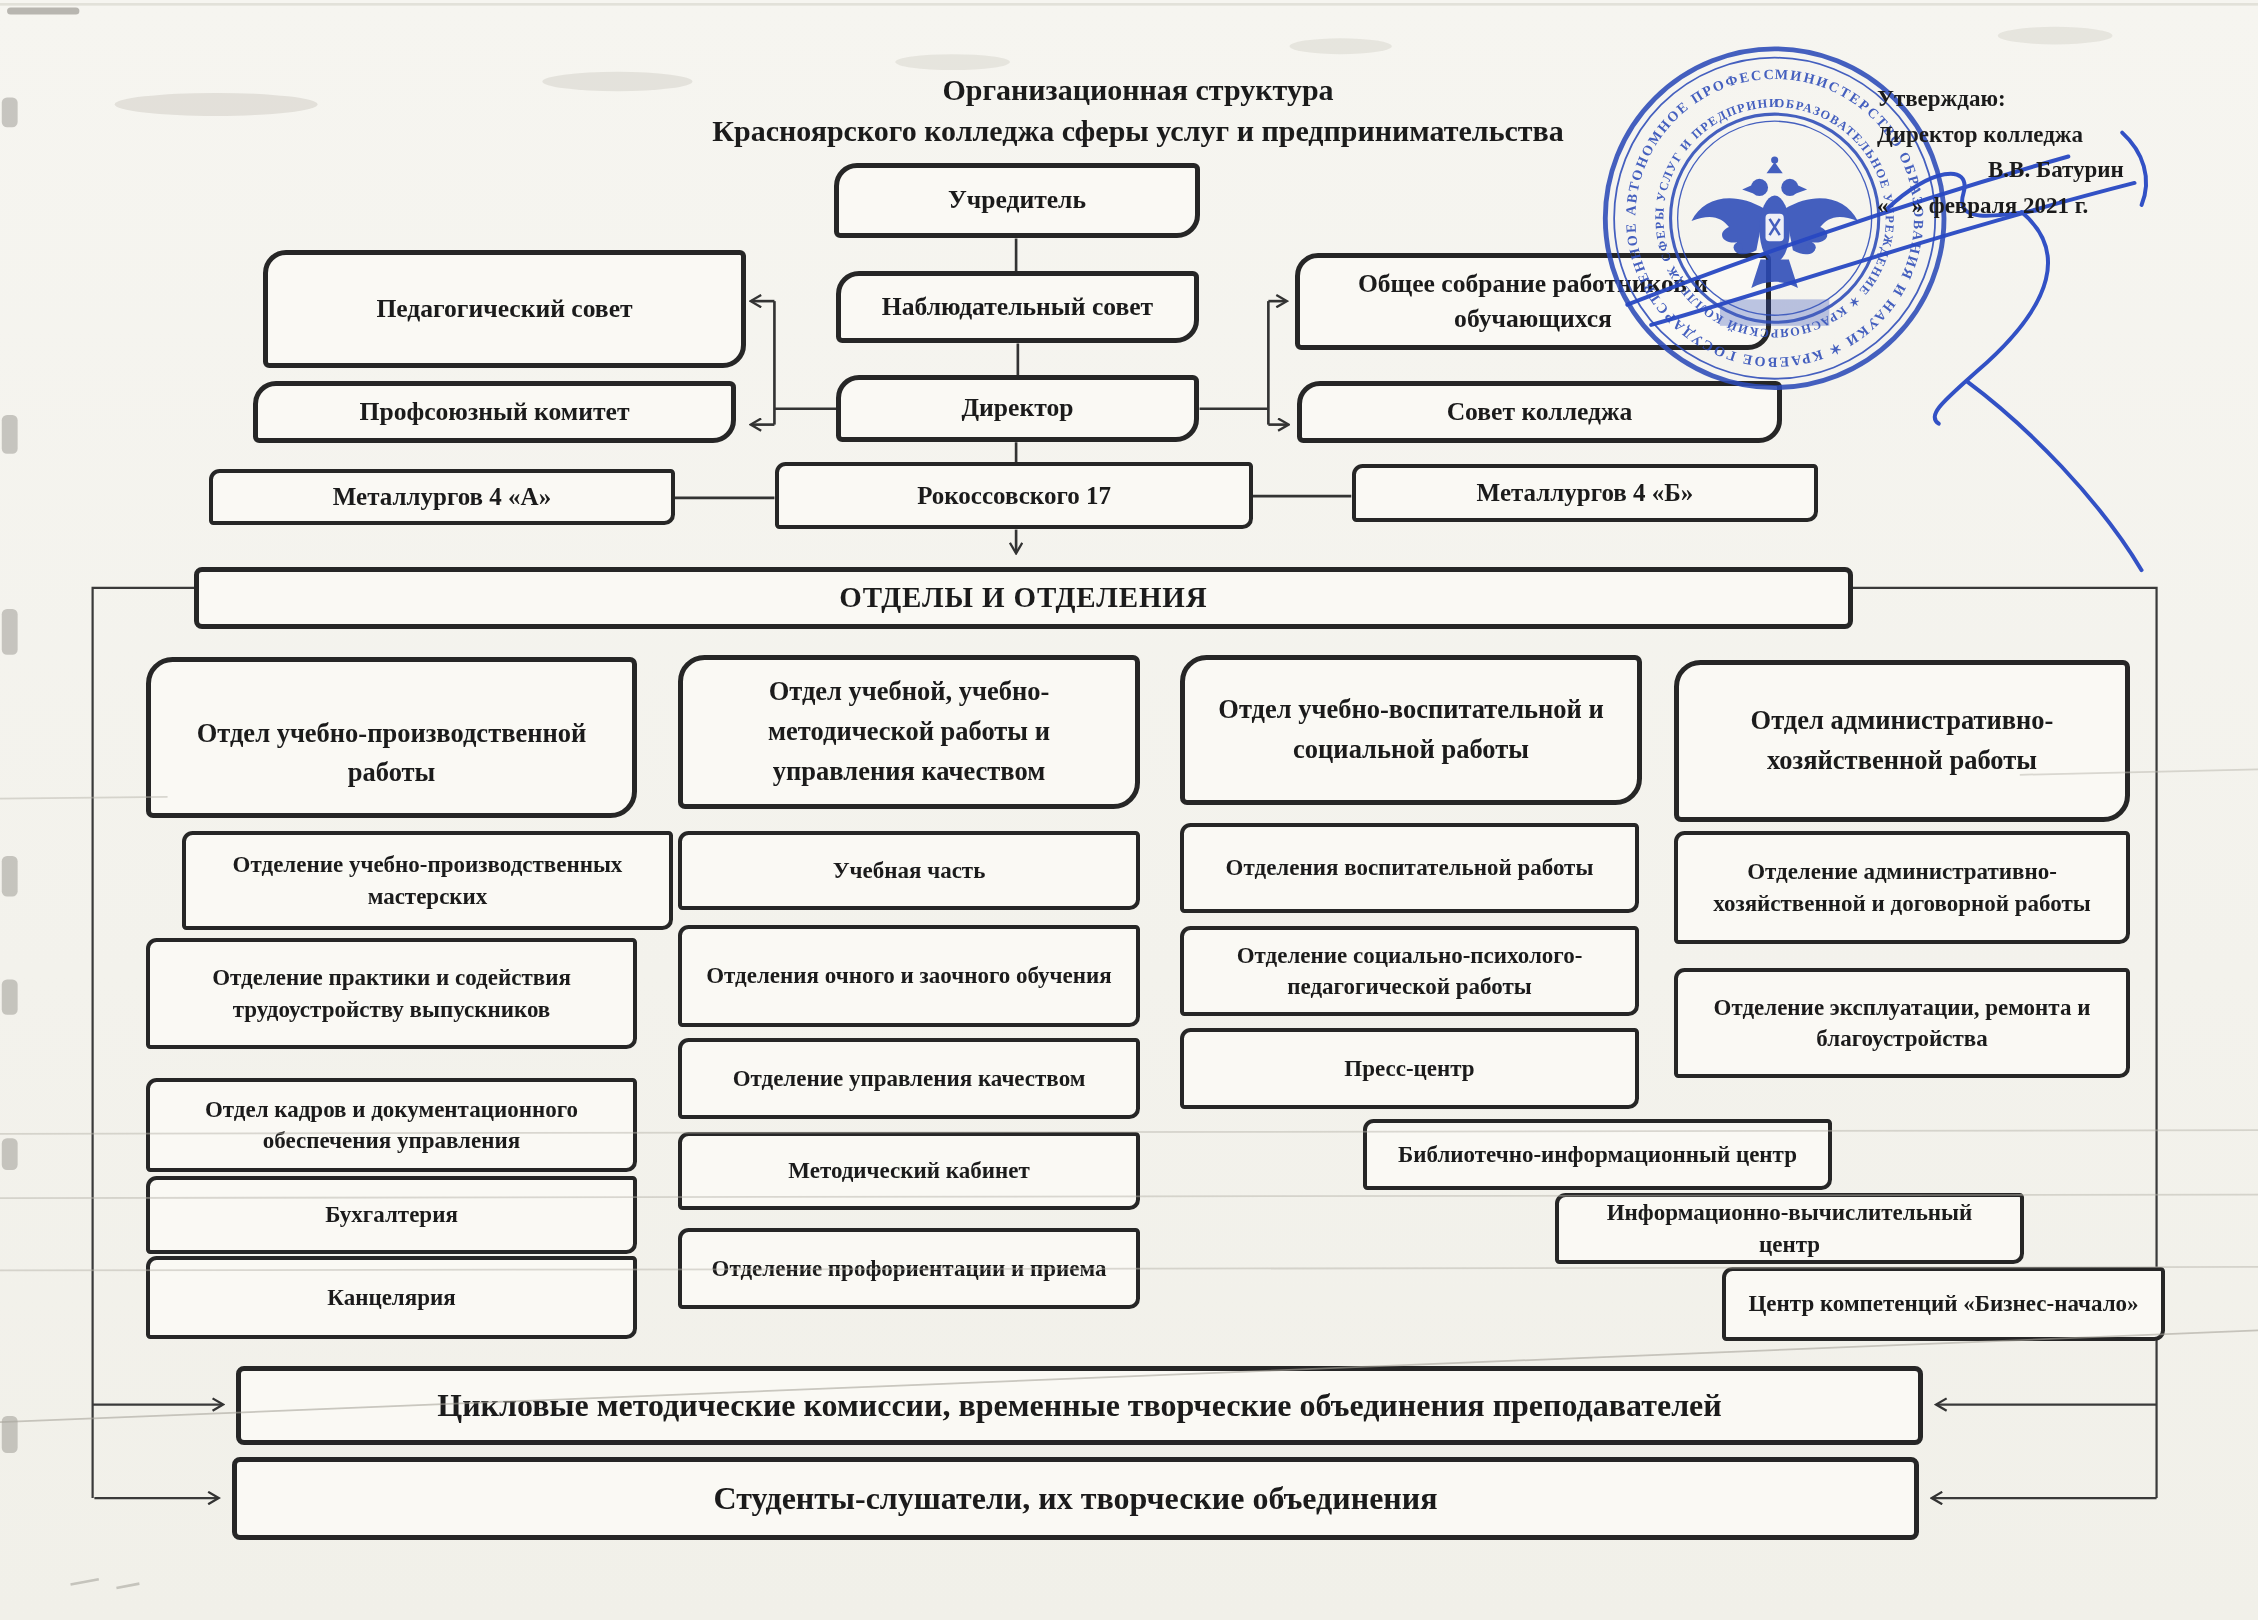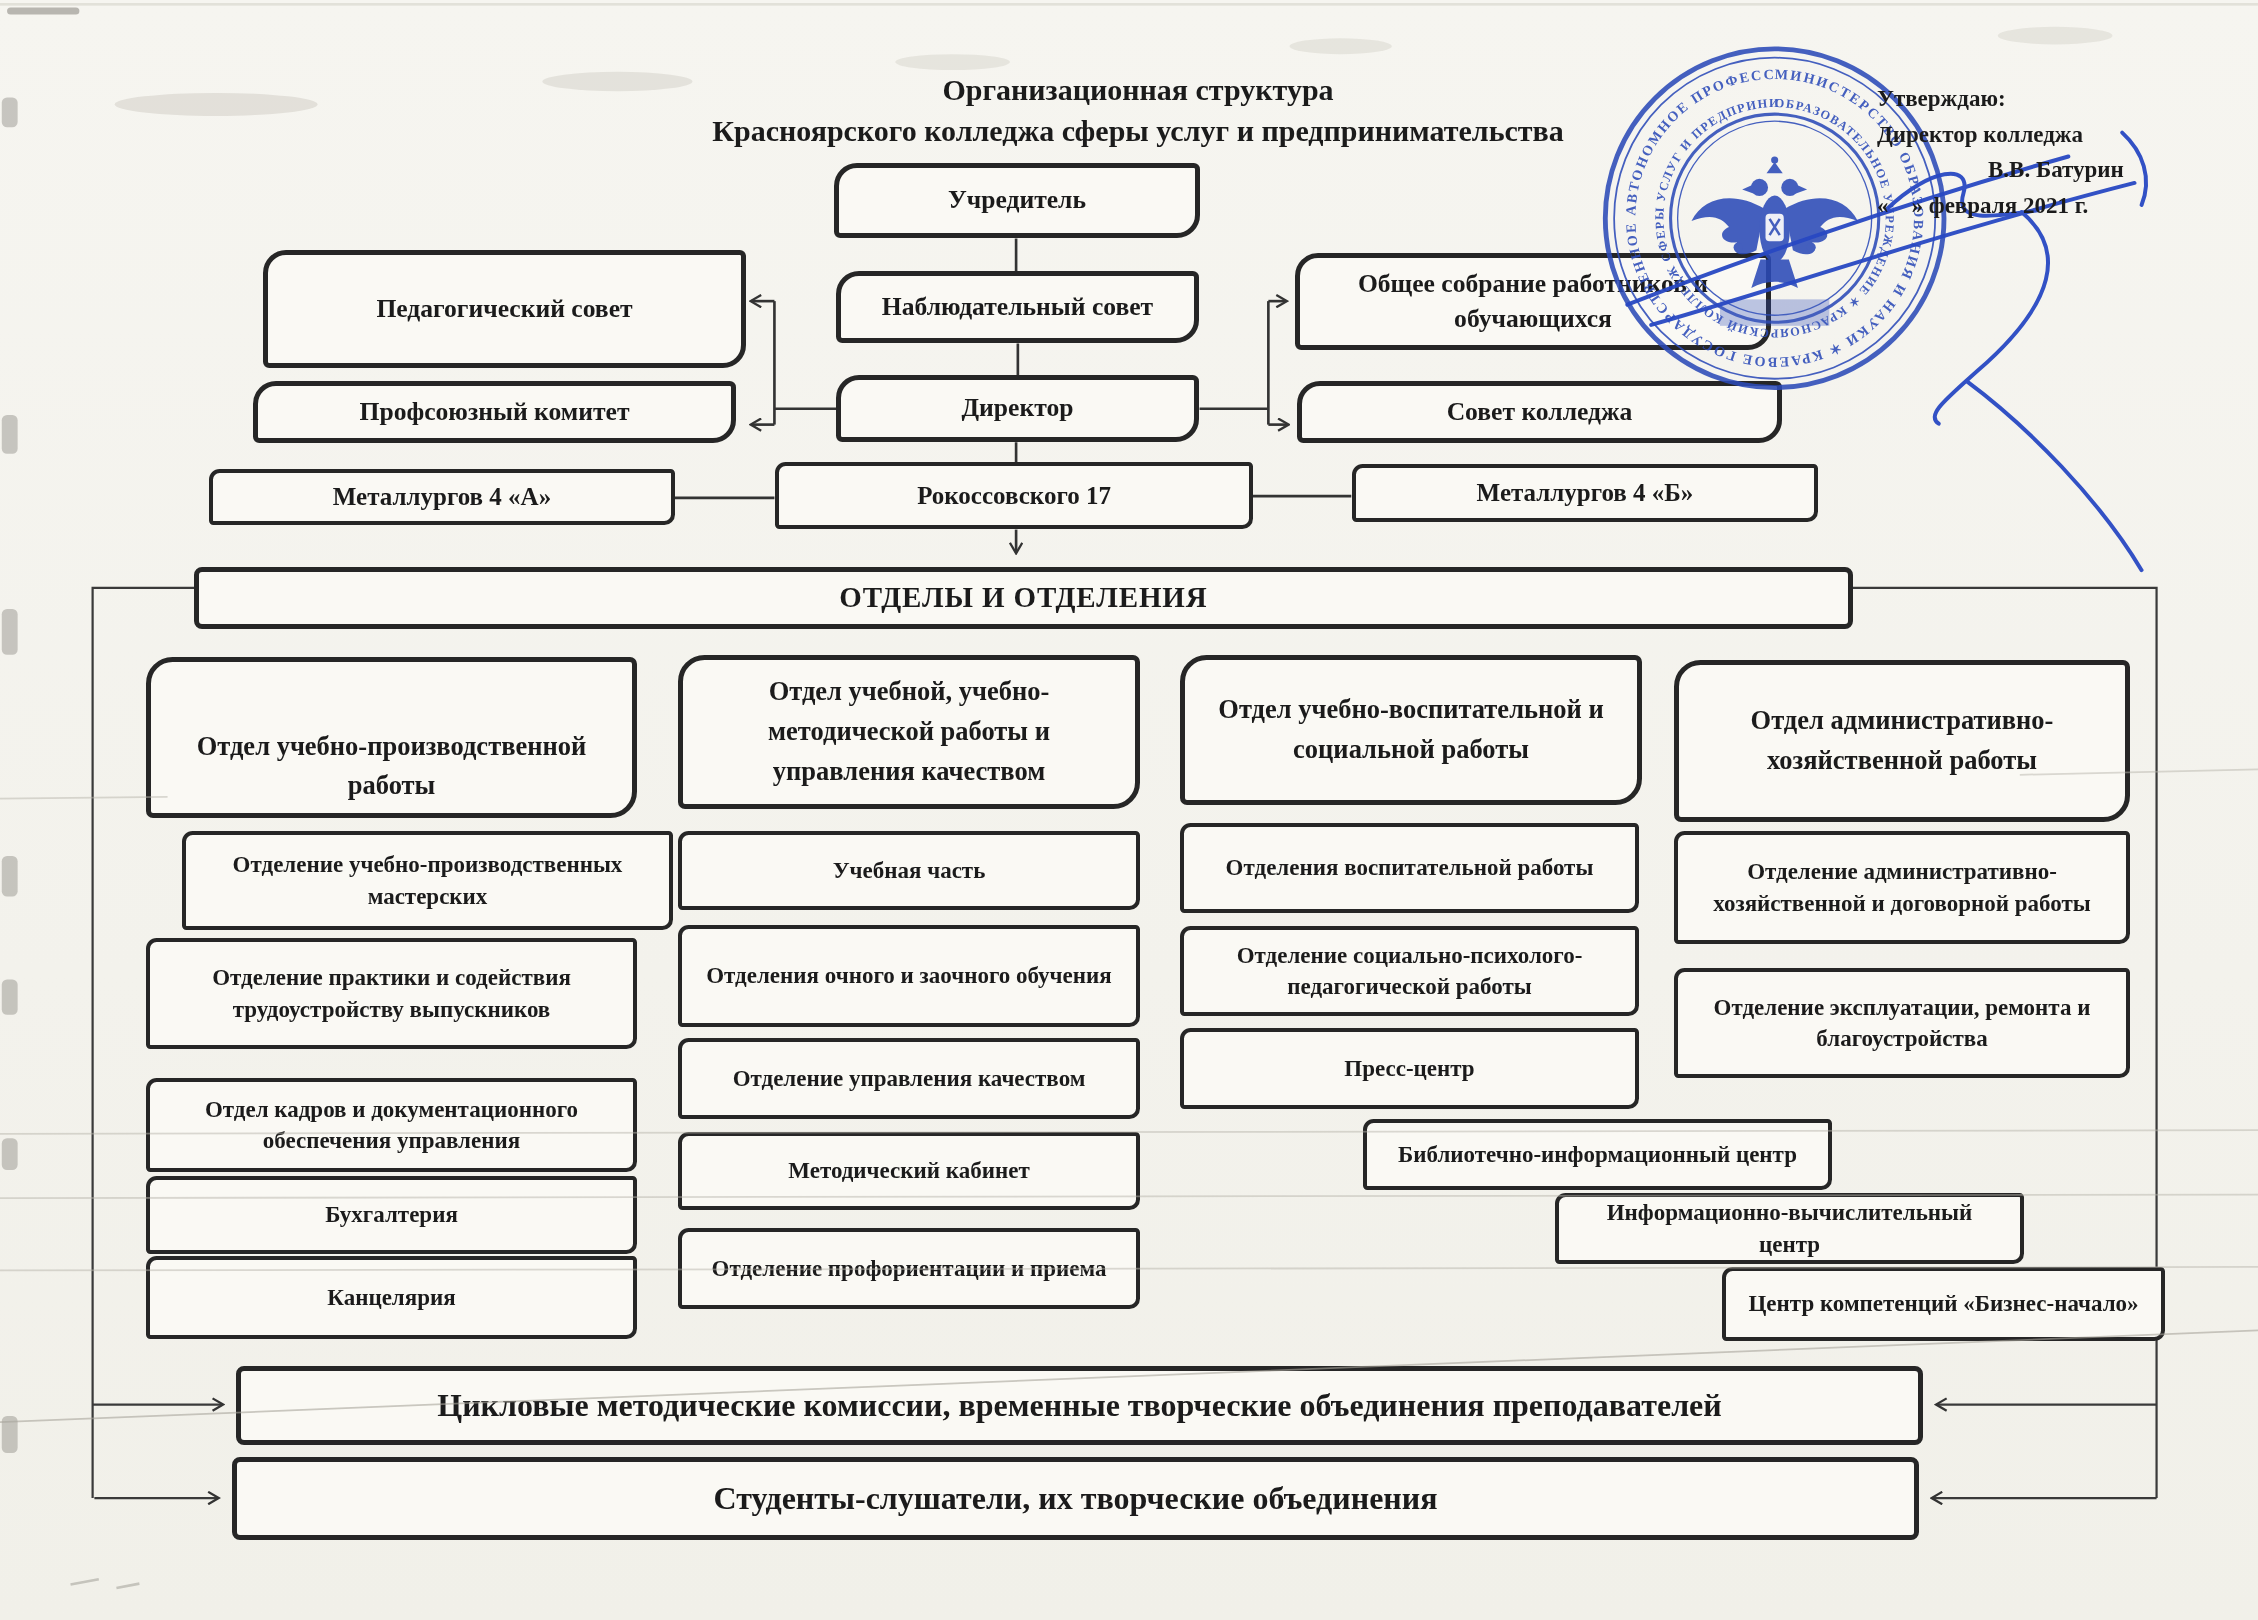--- a/index.html
+++ b/index.html
@@ -7,21 +7,21 @@
     width:2258px;height:1621px;position:relative;overflow:hidden;
     background:linear-gradient(180deg,#f6f5f0 0%,#f3f2ec 60%,#f1f0e9 100%);
     font-family:"Liberation Serif","DejaVu Serif",serif;color:#1b1b1b;
   }
   .layer{position:absolute;left:0;top:0;width:2258px;height:1621px;}
   #lines{z-index:1;}
   .b{
     position:absolute;z-index:2;box-sizing:border-box;
     border:4.4px solid #262626;background:#faf9f4;
     display:flex;align-items:center;justify-content:center;text-align:center;
-    font-weight:700;font-size:23px;line-height:1.35;padding:7px 16px;
+    font-weight:700;font-size:23px;line-height:1.35;padding:20px 16px;
     border-radius:10.6px 4.4px 10.6px 4.4px;
   }
   .b.big{border-width:5.3px;border-radius:23px 6.2px 23px 6.2px;font-size:25.6px;}
   .b.hdr{border-width:5.3px;border-radius:26.5px 7px 26.5px 7px;font-size:26.5px;line-height:1.5;}
   .b.wide{border-width:5.3px;border-radius:8px;font-size:32px;}
   .b.banner{border-width:5.3px;border-radius:8px;font-size:29px;letter-spacing:0.9px;}
   #title{
     position:absolute;left:600px;top:69px;width:1076px;z-index:2;text-align:center;
     font-weight:700;font-size:30px;line-height:1.38;
   }

